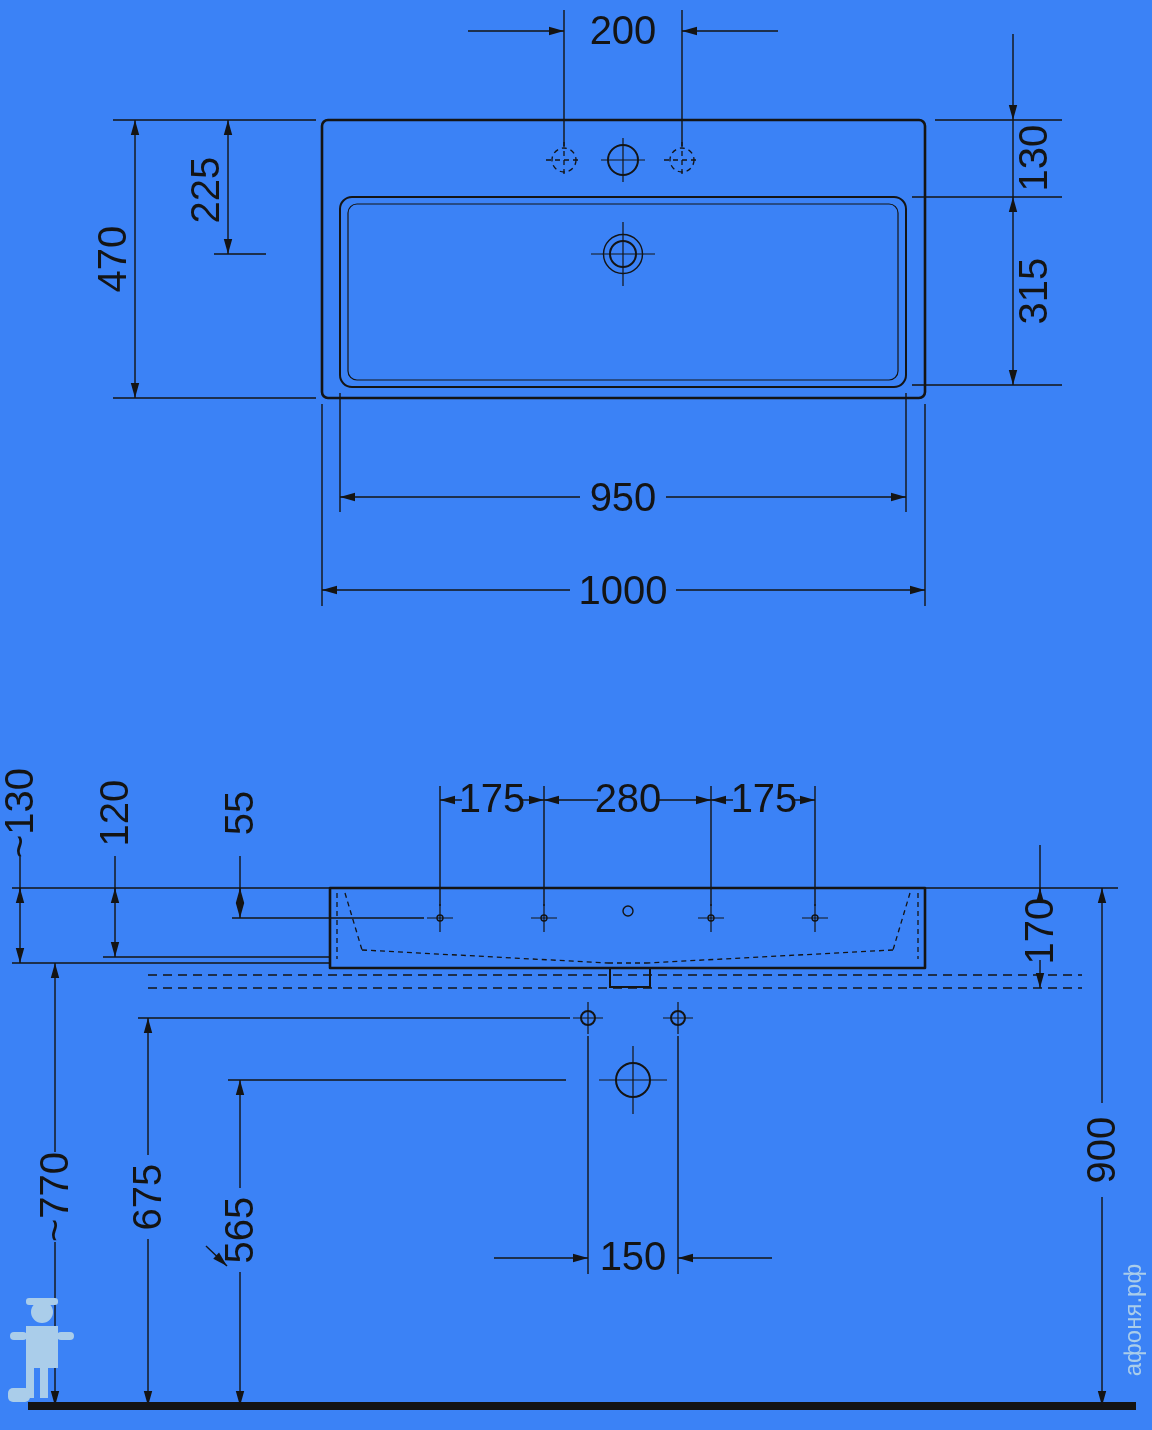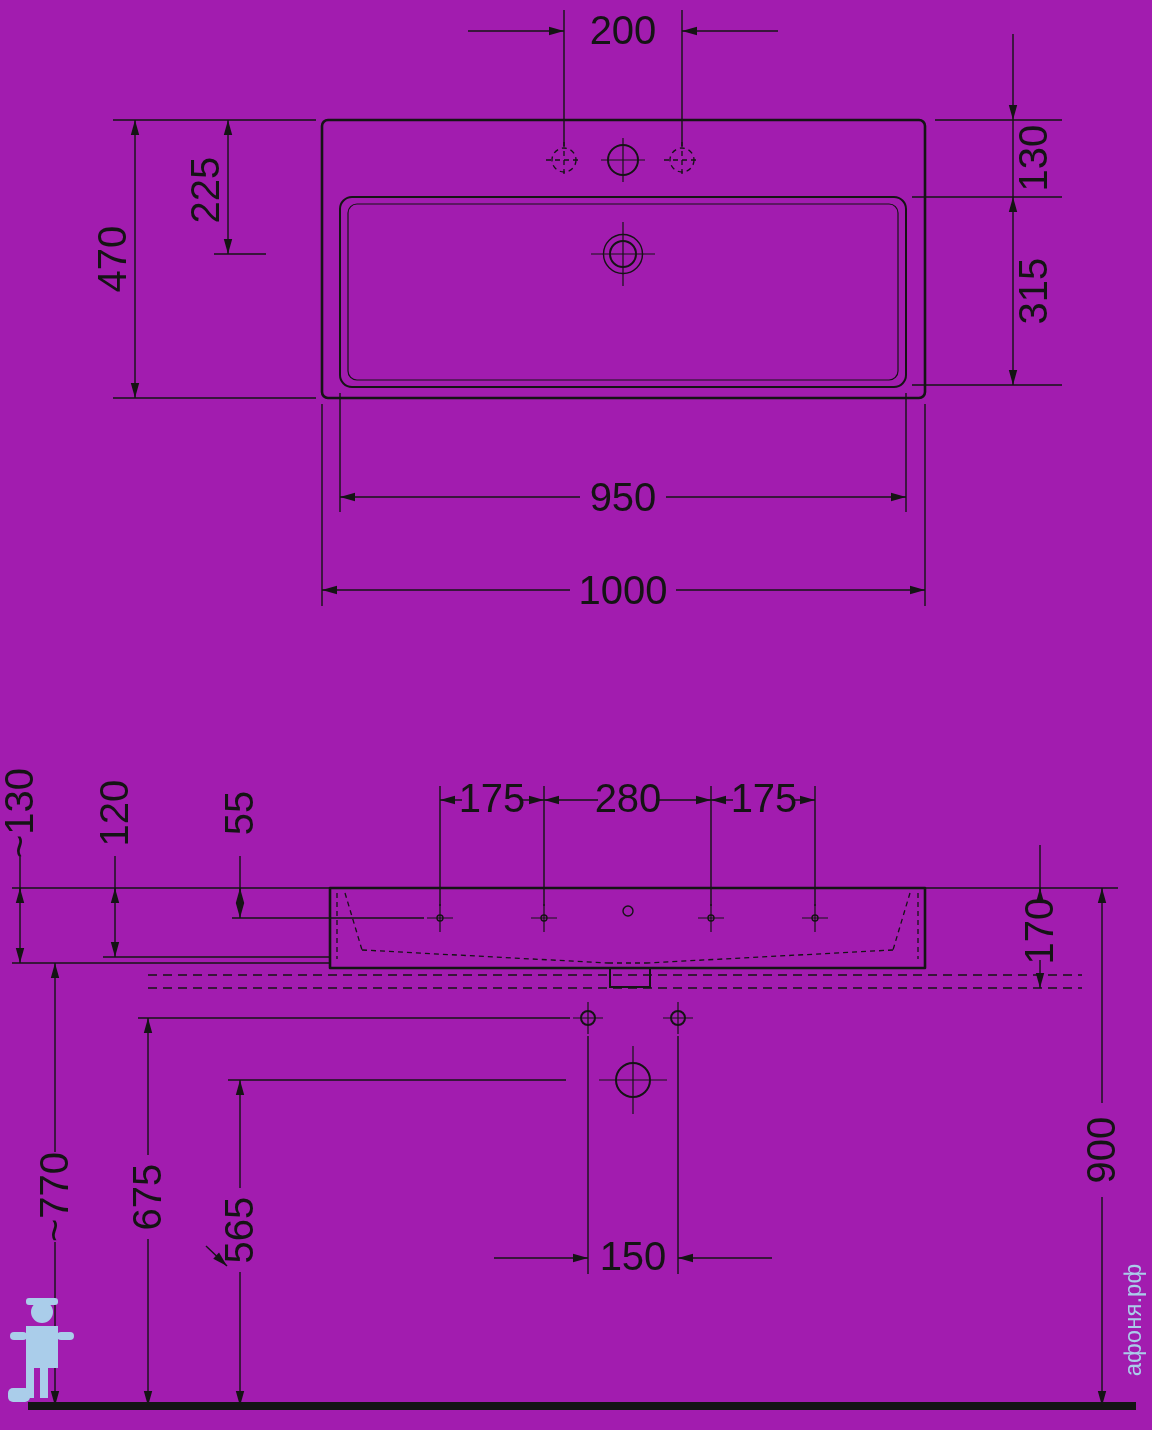--- a/index.html
+++ b/index.html
@@ -1,16 +1,16 @@
 <!DOCTYPE html>
 <html><head>
 <meta charset="utf-8">
 <style>
   html,body{margin:0;padding:0;background:#fff;}
-  .stage{position:relative;width:1152px;height:1430px;background:#a21caf;overflow:hidden;
+  .stage{position:relative;width:1152px;height:1430px;background:#3b82f6;overflow:hidden;
          font-family:"Liberation Sans",sans-serif;}
   svg{position:absolute;left:0;top:0;}
   svg text{font-family:"Liberation Sans","DejaVu Sans",sans-serif;font-size:40px;fill:#141414;}
   svg text.wm{font-size:24px;fill:#aacdea;}
   .o{stroke:#141414;stroke-width:2.6;fill:none;stroke-linejoin:round;}
   .m{stroke:#141414;stroke-width:2;fill:none;}
   .t{stroke:#141414;stroke-width:1.4;fill:none;}
   .x{stroke:#141414;stroke-width:1.2;fill:none;}
   .d{stroke:#141414;stroke-width:1.4;fill:none;stroke-dasharray:9 6;}
   .dd{stroke:#141414;stroke-width:1.3;fill:none;stroke-dasharray:5 4;}

